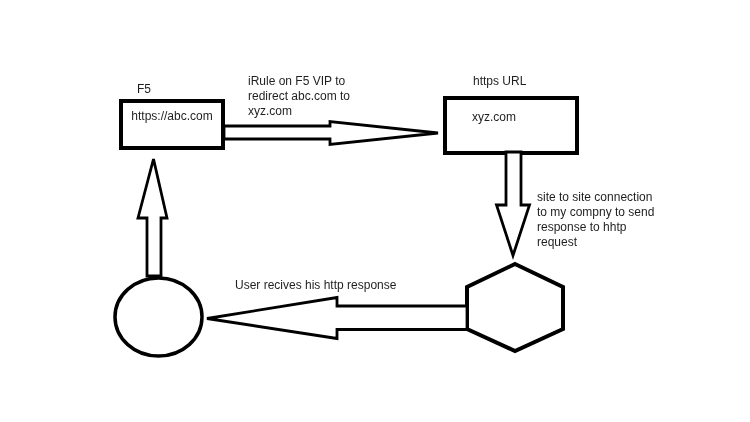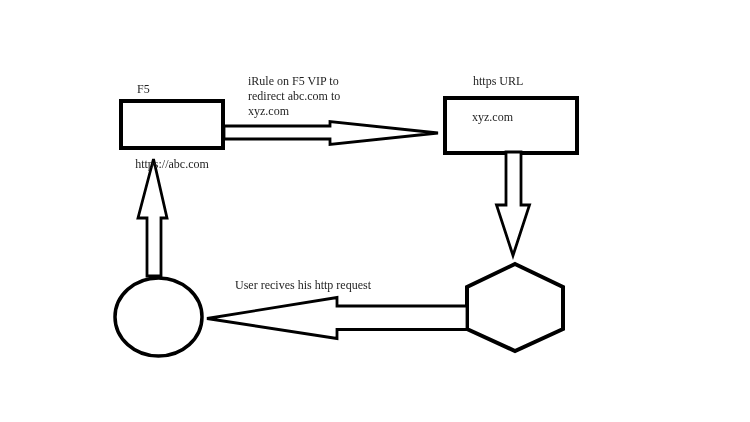--- a/index.html
+++ b/index.html
@@ -5,21 +5,21 @@
   html, body {
     margin: 0;
     padding: 0;
     background: #ffffff;
   }
   .canvas {
     position: relative;
     width: 750px;
     height: 422px;
     background: var(--bg, #ffffff);
-    font-family: Liberation Serif, serif;
+    font-family: Liberation Sans, sans-serif;
     overflow: hidden;
     border-radius: 7px;
   }
   .canvas svg {
     position: absolute;
     left: 0;
     top: 0;
   }
   .shape {
     fill: var(--bg, #ffffff);
@@ -30,21 +30,21 @@
   .circle { stroke-width: 3.5; }
   .arrow  { stroke-width: 2.8; }
   .lbl {
     position: absolute;
     color: var(--text, #1f1f1f);
     font-size: 12px;
     line-height: 15px;
     white-space: nowrap;
   }
   .multiline { white-space: pre-line; }
-  .center    { text-align: center; margin-top: 48px; }
+  .center    { text-align: center; }
 </style>
 </head>
 <body>
 
 <div class="canvas">
 
   <svg width="750" height="422" viewBox="0 0 750 422">
 
     <polygon class="shape arrow" points="153.5,159 167,218 161,218 161,276 147,276 147,218 138,218"></polygon>
 
@@ -68,18 +68,22 @@
   <div class="lbl center" style="left:121px; top:109px; width:102px;">https://abc.com</div>
 
   <div class="lbl multiline" style="left:248px; top:74px; width:120px;">iRule on F5 VIP to
 redirect abc.com to
 xyz.com</div>
 
   <div class="lbl" style="left:473px; top:74px;">https URL</div>
 
   <div class="lbl" style="left:472px; top:110px;">xyz.com</div>
 
+  <div class="lbl multiline" style="left:537px; top:190px; width:135px;">site to site connection
+to my compny to send
+response to hhtp
+request</div>
 
 
-  <div class="lbl" style="left:235px; top:278px;">User recives his http request</div>
+  <div class="lbl" style="left:235px; top:278px;">User recives his http response</div>
 
 
 </div>
 
 </body></html>

